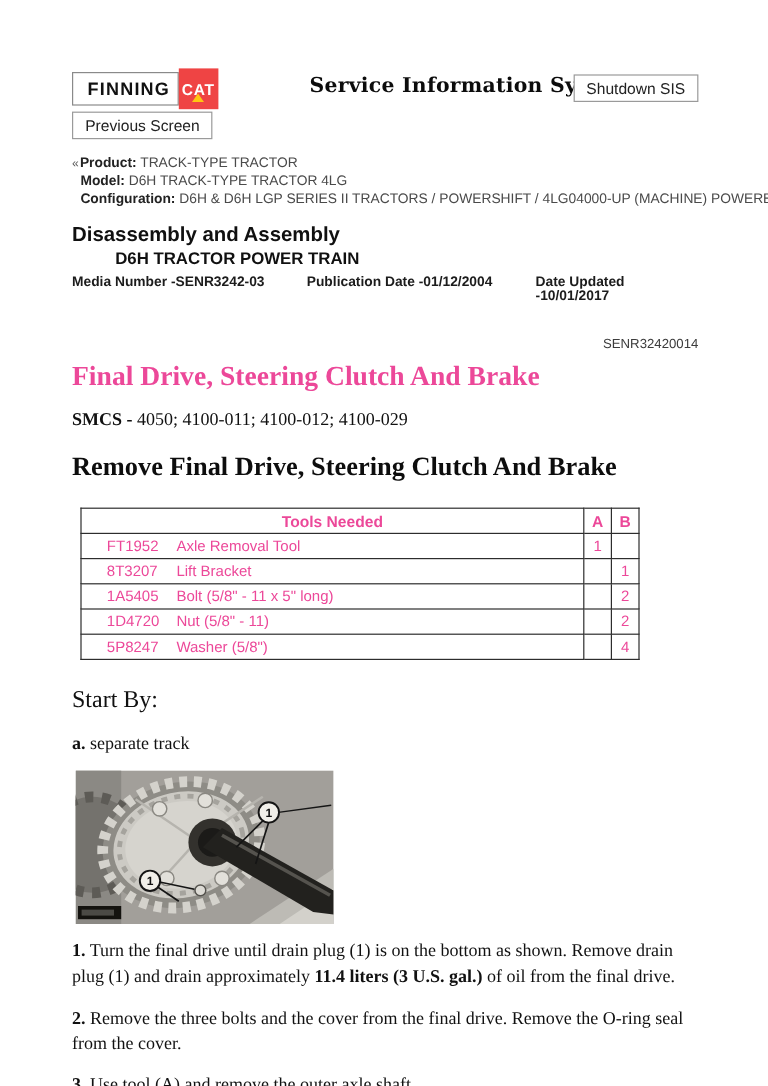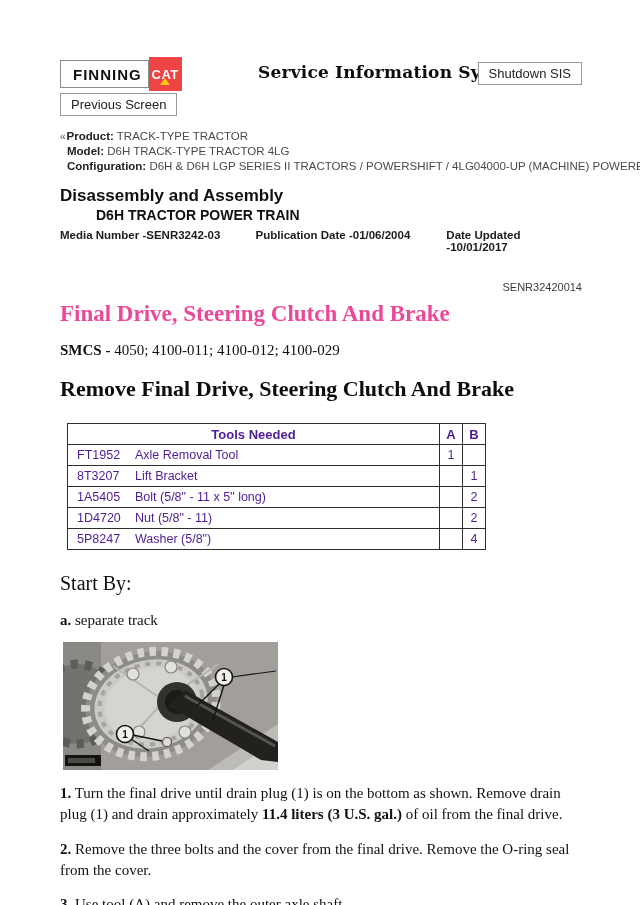--- a/index.html
+++ b/index.html
@@ -71,28 +71,28 @@
     margin-top: 8px; font-family: "Liberation Serif", serif;
     font-size: 23px; font-weight: bold; color: #ec4899;
   }
   .smcs { margin-top: 15px; font-size: 15px; }
   .smcs .lbl { font-weight: bold; }
   .section-heading { margin-top: 17px; font-size: 22px; font-weight: bold; color: #0d0d0d; }
 
   
   .tools-table {
     margin-top: 21px; margin-left: 7px;
-    border-collapse: collapse; width: 419px;
-    font-family: "Liberation Sans", sans-serif; font-size: 12.5px; color: #4c1d95;
+    border-collapse: collapse; width: 466px;
+    font-family: "Liberation Sans", sans-serif; font-size: 12.5px; color: #ec4899;
   }
   .tools-table th, .tools-table td { border: 1.6px solid #2d2d2d; height: 21px; }
   .tools-table th.tools-hdr { text-align: center; font-weight: bold; font-size: 13px; }
   .tools-table th.ab-hdr { width: 23px; text-align: center; font-weight: bold; font-size: 13px; }
   .tools-table td.tool-cell { padding-left: 9px; }
-  .tool-code { display: inline-block; width: 58px; }
+  .tool-code { display: inline-block; width: 58px; margin-left: 12px; }
   .tools-table td.qty { text-align: center; }
 
   
   .start-by { margin-top: 22px; font-size: 20px; }
   .substep { margin-top: 17px; font-size: 15px; }
   .substep .b { font-weight: bold; }
 
   
   .photo { margin-top: 13px; margin-left: 3px; width: 215px; height: 128px; display: block; }
 
@@ -135,21 +135,21 @@
       <span class="lbl">Configuration:</span>
       <span>D6H &amp; D6H LGP SERIES II TRACTORS / POWERSHIFT / 4LG04000-UP (MACHINE) POWERED BY 3306 ENGINE</span>
     </div>
   </div>
 
   
   <div class="doc-title">Disassembly and Assembly</div>
   <div class="doc-subtitle">D6H TRACTOR POWER TRAIN</div>
   <div class="doc-meta">
     <span class="m1">Media Number -SENR3242-03</span>
-    <span class="m2">Publication Date -01/06/2004</span>
+    <span class="m2">Publication Date -01/12/2004</span>
     <span class="m3">Date Updated -10/01/2017</span>
   </div>
   <div class="doc-code">SENR32420014</div>
 
   
   <div class="article">
     <h1 class="article-title">Final Drive, Steering Clutch And Brake</h1>
 
     <div class="smcs">
       <span class="lbl">SMCS -</span><span> 4050; 4100-011; 4100-012; 4100-029</span>

